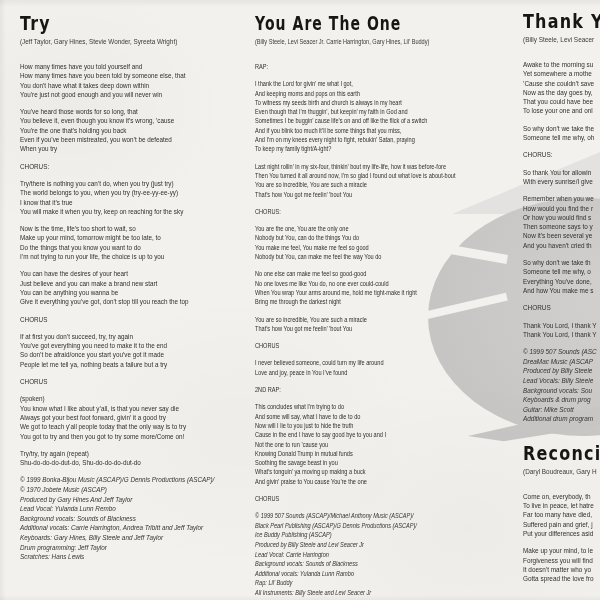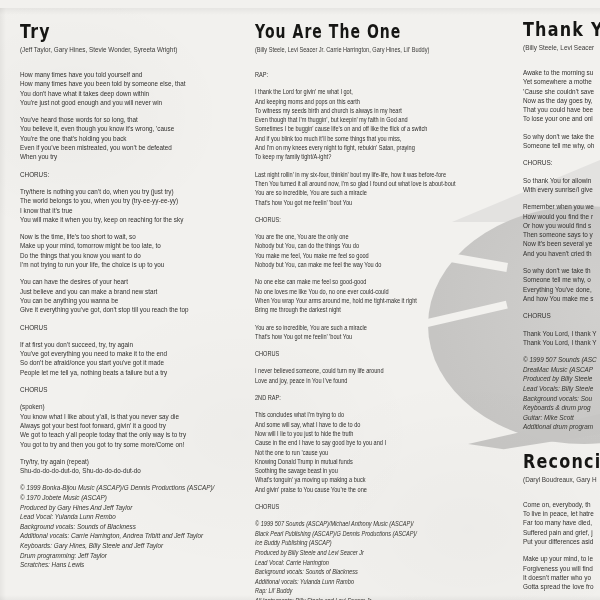--- a/index.html
+++ b/index.html
@@ -1,21 +1,21 @@
 <!DOCTYPE html>
 <html><head>
 <meta charset="utf-8">
 <style>
   html,body{margin:0;padding:0;}
   body{
     width:600px;height:600px;overflow:hidden;position:relative;
     background:#f2f1ee;
     font-family:"Liberation Sans", sans-serif;
   }
-  .page{position:absolute;inset:0;overflow:hidden;margin-top:8px;}
+  .page{position:absolute;inset:0;overflow:hidden;}
   
   .mottle{
     position:absolute;inset:0;pointer-events:none;
     background:
       radial-gradient(220px 180px at 12% 18%, rgba(0,0,0,0.025), rgba(0,0,0,0) 70%),
       radial-gradient(260px 200px at 40% 72%, rgba(0,0,0,0.02), rgba(0,0,0,0) 70%),
       radial-gradient(300px 220px at 78% 88%, rgba(0,0,0,0.025), rgba(0,0,0,0) 70%),
       linear-gradient(180deg, rgba(0,0,0,0.05) 0, rgba(0,0,0,0) 7px),
       linear-gradient(90deg, rgba(0,0,0,0.05) 0, rgba(0,0,0,0) 6px),
       linear-gradient(0deg, rgba(0,0,0,0.04) 0, rgba(0,0,0,0) 5px);

